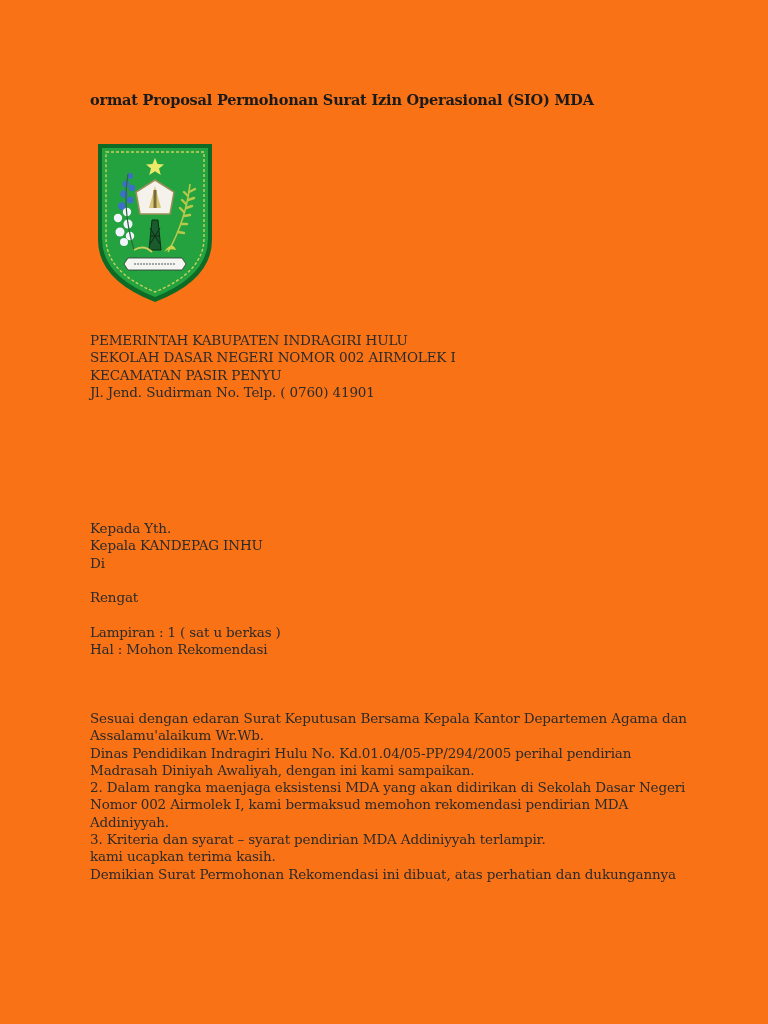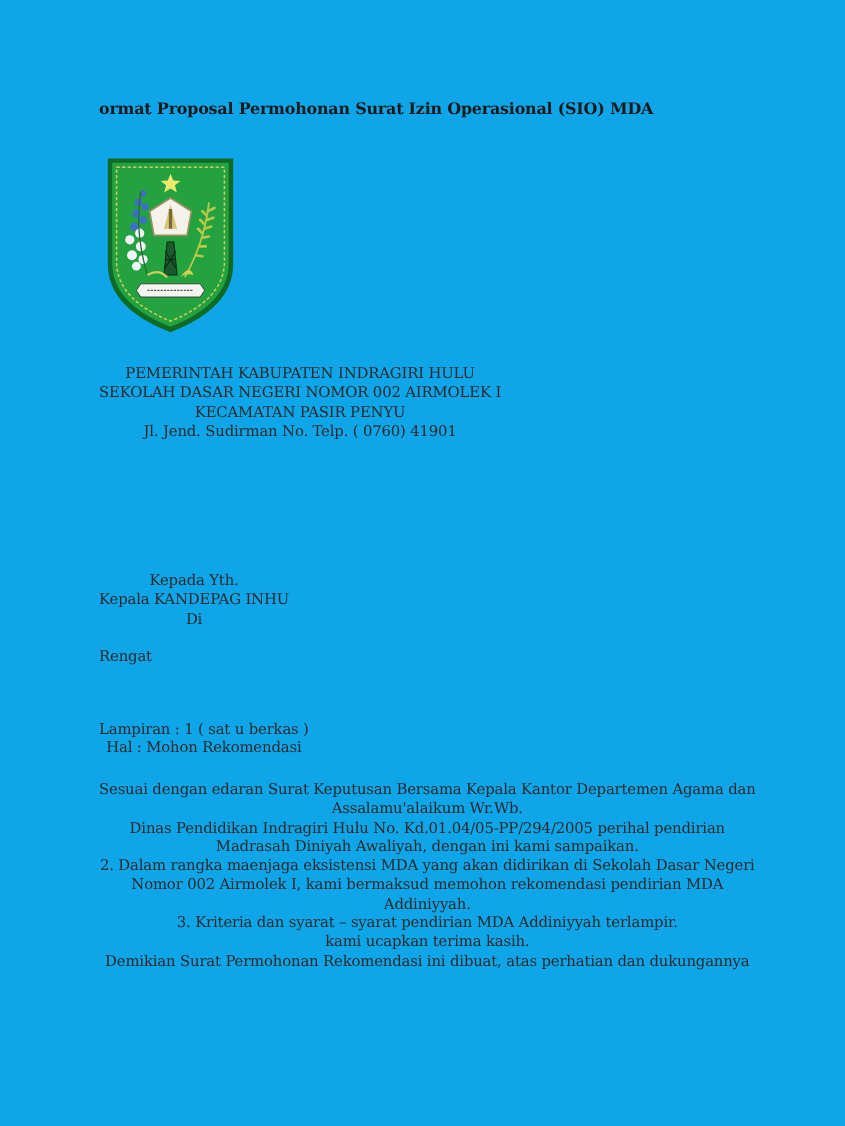--- a/index.html
+++ b/index.html
@@ -1,22 +1,22 @@
 <!DOCTYPE html>
 <html><head>
   <meta charset="utf-8">
   <style>
     html, body { margin: 0; padding: 0; background: #ffffff; }
     body { width: 768px; height: 1024px; position: relative; overflow: hidden; font-family: "DejaVu Serif", serif; color: #222222; }
-    .page { position: absolute; left: 0; top: 0; width: 768px; height: 1024px; background: #0ea5e9; }
+    .page { position: absolute; left: 0; top: 0; width: 768px; height: 1024px; background: #f97316; }
     .title { position: absolute; left: 90px; top: 91px; font-family: "DejaVu Serif", serif; font-weight: bold; font-size: 14.5px; color: #1a1a1a; white-space: nowrap; letter-spacing: -0.2px; }
     .logo { position: absolute; left: 94px; top: 140px; width: 122px; height: 165px; }
     .txt { position: absolute; left: 90px; font-family: "DejaVu Serif", serif; font-size: 13.5px; line-height: 17.3px; color: #2a2a2a; white-space: nowrap; letter-spacing: -0.15px; }
     .block { position: absolute; left: 90px; font-family: "DejaVu Serif", serif; font-size: 13.5px; line-height: 17.3px; color: #2a2a2a; letter-spacing: -0.15px; }
-    .line { display: block; white-space: nowrap; text-align: center; }
+    .line { display: block; white-space: nowrap; }
   </style>
 </head>
 <body>
 
 <div class="page">
 
   <div class="title">ormat Proposal Permohonan Surat Izin Operasional (SIO) MDA</div>
 
   <div class="logo">
     <svg width="122" height="165" viewBox="0 0 122 165" xmlns="http://www.w3.org/2000/svg">
@@ -80,21 +80,21 @@
   </div>
 
   <div class="block" style="top: 520px;">
     <span class="line">Kepada Yth.</span>
     <span class="line">Kepala KANDEPAG INHU</span>
     <span class="line">Di</span>
   </div>
 
   <div class="txt" style="top: 589px;">Rengat</div>
 
-  <div class="block" style="top: 624px; margin-top: 31px;">
+  <div class="block" style="top: 624px;">
     <span class="line">Lampiran : 1 ( sat u berkas )</span>
     <span class="line">Hal : Mohon Rekomendasi</span>
   </div>
 
   <div class="block" style="top: 710px;">
     <span class="line">Sesuai dengan edaran Surat Keputusan Bersama Kepala Kantor Departemen Agama dan</span>
     <span class="line">Assalamu'alaikum Wr.Wb.</span>
     <span class="line">Dinas Pendidikan Indragiri Hulu No. Kd.01.04/05-PP/294/2005 perihal pendirian</span>
     <span class="line">Madrasah Diniyah Awaliyah, dengan ini kami sampaikan.</span>
     <span class="line">2. Dalam rangka maenjaga eksistensi MDA yang akan didirikan di Sekolah Dasar Negeri</span>

